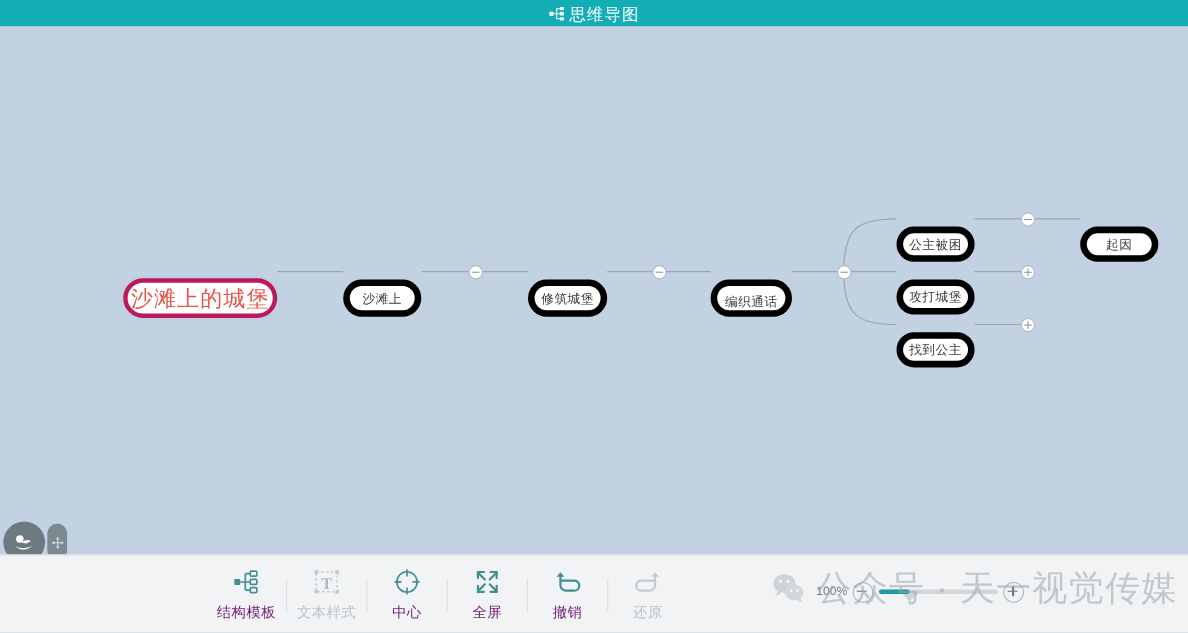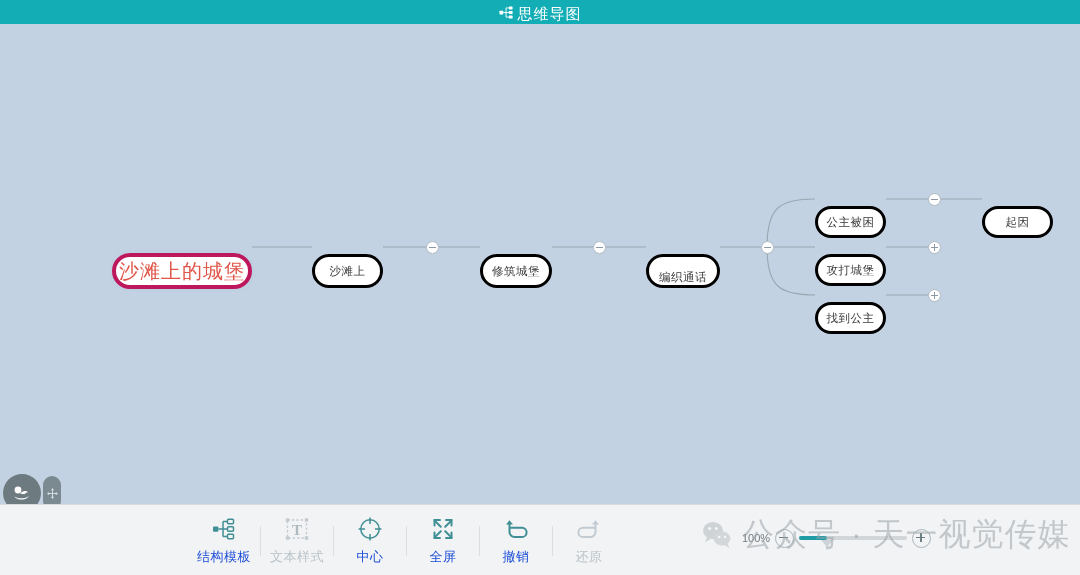--- a/index.html
+++ b/index.html
@@ -59,21 +59,21 @@
     left: 0; top: 0;
     width: 1080px;
     height: 551px;
   }
 
   
   .node {
     position: absolute;
     box-sizing: border-box;
     background: #ffffff;
-    border: 3px solid #000000;
+    border: 6px solid #000000;
     border-radius: 999px;
     display: flex;
     align-items: center;
     justify-content: center;
     color: #3a3a3a;
     font-size: 11.5px;
     white-space: nowrap;
     letter-spacing: 0.5px;
   }
   .node.root {
@@ -154,21 +154,21 @@
     justify-content: center;
     gap: 6px;
   }
   .tool .ticon {
     width: 26px;
     height: 26px;
     display: block;
   }
   .tool .tlabel {
     font-size: 13px;
-    color: #1d4ed8;
+    color: #701a75;
     letter-spacing: 0.5px;
   }
   .tool.disabled .tlabel { color: #b9c3c9; }
   .tool-sep {
     width: 1px;
     height: 30px;
     background: #dcdfe2;
   }
 
   

